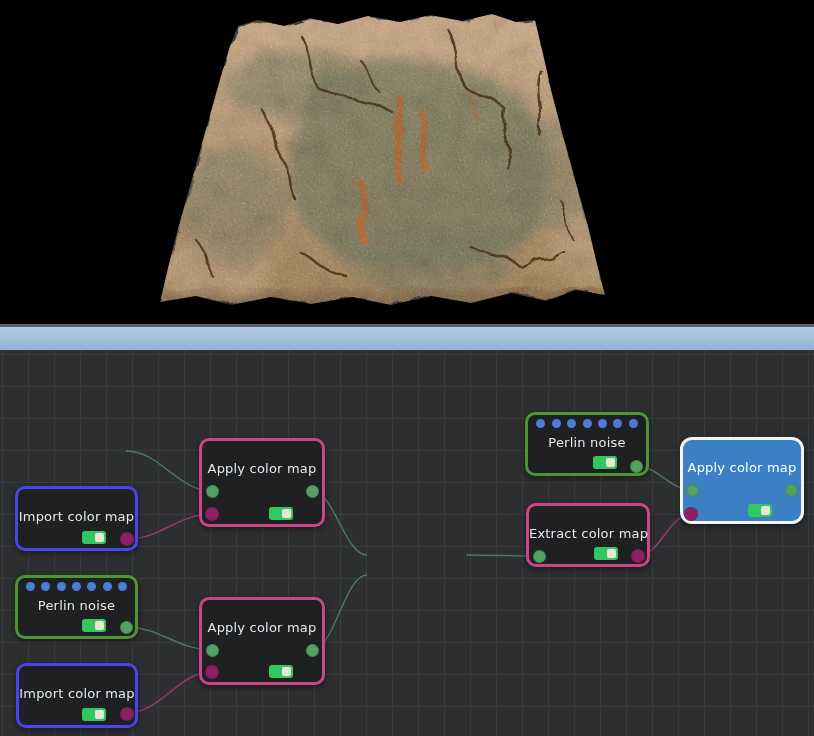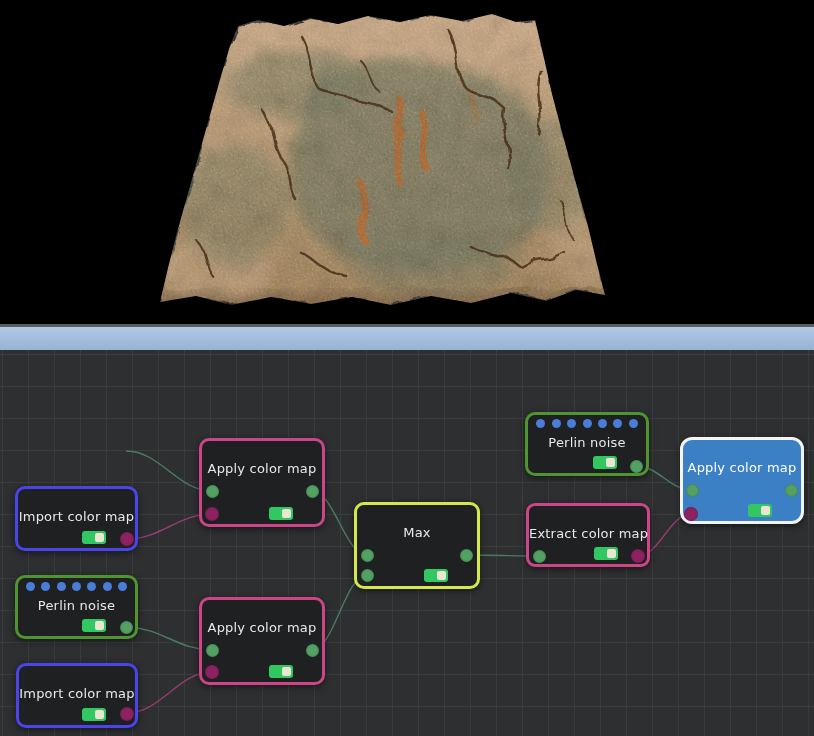--- a/index.html
+++ b/index.html
@@ -170,44 +170,35 @@
     </div>
     <div class="node" style="left: 199px; top: 247px; width: 126px; height: 88px; border-color: rgb(203, 69, 135); background: rgb(30, 32, 34);">
       <div class="node-label">Apply color map</div>
       <div class="toggle" style="left: 67px; top: 65px; background: rgb(49, 200, 98);">
         <div class="knob" style="background: rgb(236, 229, 211);"></div>
       </div>
       <div class="port" style="width: 13px; height: 13px; left: 3.5px; top: 43.5px; background: rgb(83, 161, 99);"></div>
       <div class="port" style="width: 14px; height: 14px; left: 3px; top: 65px; background: rgb(142, 34, 96);"></div>
       <div class="port" style="width: 13px; height: 13px; left: 103.5px; top: 43.5px; background: rgb(83, 161, 99);"></div>
     </div>
-    <div class="node" style="left: 354px; top: 152px; width: 126px; height: 87px; border-color: rgb(213, 232, 75); background: rgb(30, 32, 34);">
-      <div class="node-label">Max</div>
-      <div class="toggle" style="left: 67px; top: 64px; background: rgb(49, 200, 98);">
-        <div class="knob" style="background: rgb(236, 229, 211);"></div>
-      </div>
-      <div class="port" style="width: 13px; height: 13px; left: 3.5px; top: 43.5px; background: rgb(83, 161, 99);"></div>
-      <div class="port" style="width: 13px; height: 13px; left: 3.5px; top: 63.5px; background: rgb(83, 161, 99);"></div>
-      <div class="port" style="width: 13px; height: 13px; left: 102.5px; top: 43.5px; background: rgb(83, 161, 99);"></div>
-    </div>
     <div class="node" style="left: 525px; top: 62px; width: 124px; height: 64px; border-color: rgb(79, 148, 49); background: rgb(30, 32, 34);">
       <div class="dot" style="left: 8.3px; top: 3.5px; background: rgb(74, 125, 215);"></div>
       <div class="dot" style="left: 23.7px; top: 3.5px; background: rgb(74, 125, 215);"></div>
       <div class="dot" style="left: 39.1px; top: 3.5px; background: rgb(74, 125, 215);"></div>
       <div class="dot" style="left: 54.5px; top: 3.5px; background: rgb(74, 125, 215);"></div>
       <div class="dot" style="left: 69.9px; top: 3.5px; background: rgb(74, 125, 215);"></div>
       <div class="dot" style="left: 85.3px; top: 3.5px; background: rgb(74, 125, 215);"></div>
       <div class="dot" style="left: 100.7px; top: 3.5px; background: rgb(74, 125, 215);"></div>
       <div class="node-label">Perlin noise</div>
       <div class="toggle" style="left: 65px; top: 41px; background: rgb(49, 200, 98);">
         <div class="knob" style="background: rgb(236, 229, 211);"></div>
       </div>
       <div class="port" style="width: 13px; height: 13px; left: 101.5px; top: 44.5px; background: rgb(83, 161, 99);"></div>
     </div>
-    <div class="node" style="left: 526px; top: 153px; width: 124px; height: 64px; border-color: rgb(203, 69, 135); background: rgb(30, 32, 34); border-radius: 9px;">
+    <div class="node" style="left: 526px; top: 153px; width: 124px; height: 64px; border-color: rgb(203, 69, 135); background: rgb(30, 32, 34);">
       <div class="node-label">Extract color map</div>
       <div class="toggle" style="left: 65px; top: 41px; background: rgb(49, 200, 98);">
         <div class="knob" style="background: rgb(236, 229, 211);"></div>
       </div>
       <div class="port" style="width: 13px; height: 13px; left: 3.5px; top: 43.5px; background: rgb(83, 161, 99);"></div>
       <div class="port" style="width: 14px; height: 14px; left: 102px; top: 43px; background: rgb(142, 34, 96);"></div>
     </div>
     <div class="node selected" style="left: 680px; top: 87px; width: 124px; height: 87px; border-color: rgb(244, 244, 244); background: rgb(59, 128, 196);">
       <div class="node-label">Apply color map</div>
       <div class="toggle" style="left: 65px; top: 64px; background: rgb(49, 200, 98);">

